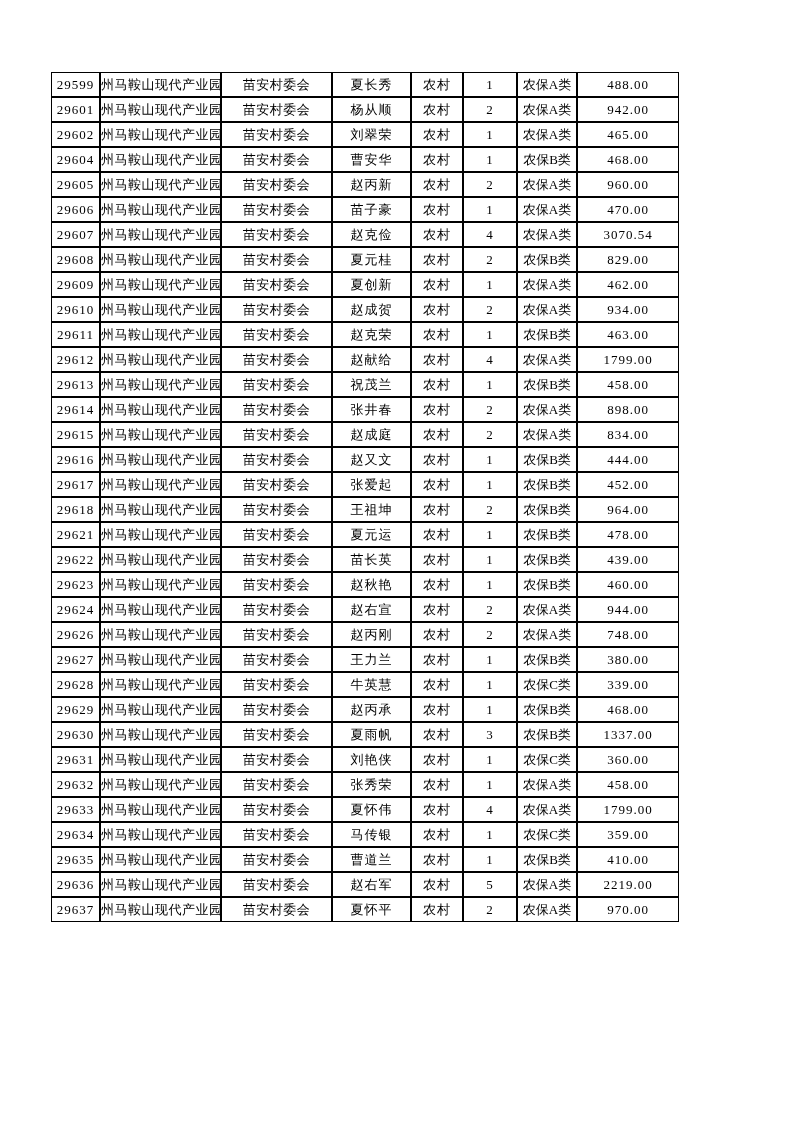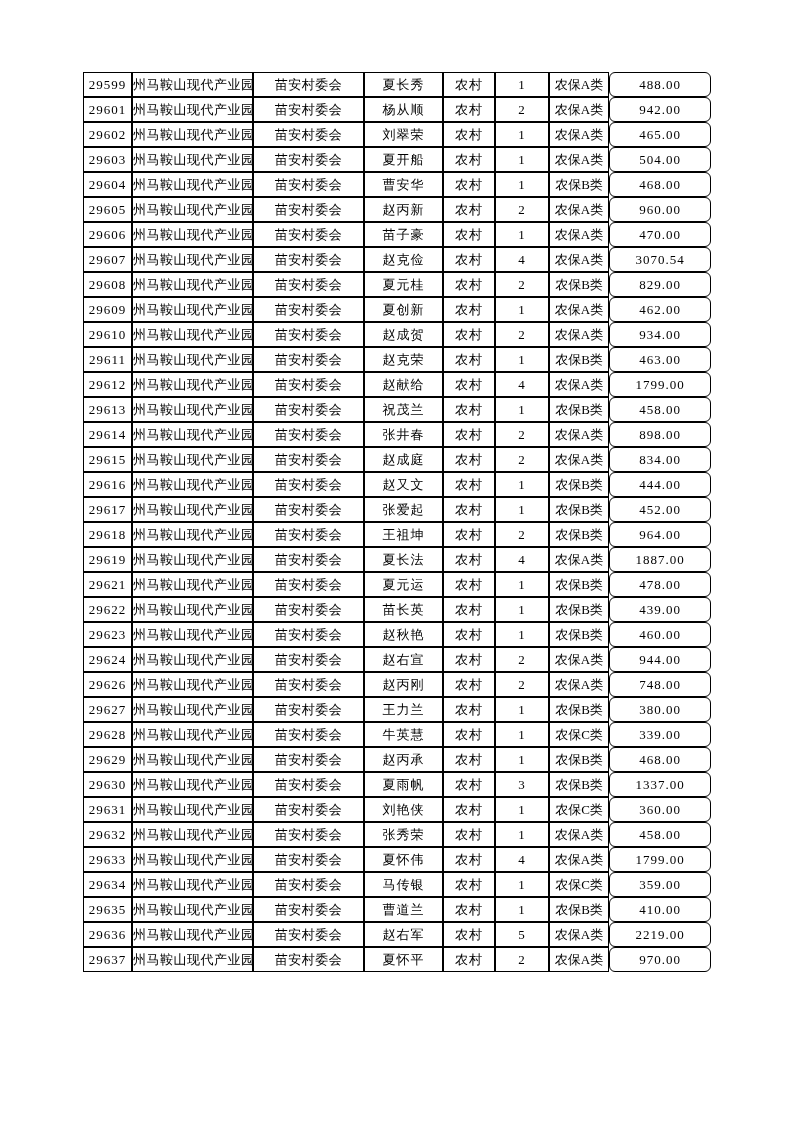--- a/index.html
+++ b/index.html
@@ -11,21 +11,21 @@
     position: relative;
     width: 793px;
     height: 1122px;
     background: #ffffff;
     overflow: hidden;
     font-family: "Liberation Serif", "DejaVu Serif", serif;
     color: #000000;
   }
   table.data-table {
     position: absolute;
-    left: 83px;
+    left: 51px;
     top: 72px;
     border-collapse: separate;
     border-spacing: 0;
     table-layout: fixed;
     width: 628px;
     font-size: 13px;
     line-height: 23px;
   }
   table.data-table td {
     border: 1px solid #000000;
@@ -38,21 +38,21 @@
     background: #ffffff;
   }
   
   td.c0 { letter-spacing: 1px; }                       
   td.c1 { text-align: left; letter-spacing: 0.5px; }   
   td.c2 { letter-spacing: 0.5px; }                     
   td.c3 { letter-spacing: 1px; }                       
   td.c4 { letter-spacing: 1px; }                       
   td.c5 { letter-spacing: 1px; }                       
   td.c6 { letter-spacing: 0px; }                       
-  td.c7 { letter-spacing: 1px; border-radius: 6px; }                       
+  td.c7 { letter-spacing: 1px; }                       
 </style>
 </head>
 <body>
 
 <div class="page">
   <table class="data-table">
     <colgroup>
       <col style="width:49px">
       <col style="width:121px">
       <col style="width:111px">
@@ -87,30 +87,20 @@
           <td class="c0">29602</td>
           <td class="c1">州马鞍山现代产业园</td>
           <td class="c2">苗安村委会</td>
           <td class="c3">刘翠荣</td>
           <td class="c4">农村</td>
           <td class="c5">1</td>
           <td class="c6">农保A类</td>
           <td class="c7">465.00</td>
         </tr>
         <tr>
-          <td class="c0">29603</td>
-          <td class="c1">州马鞍山现代产业园</td>
-          <td class="c2">苗安村委会</td>
-          <td class="c3">夏开船</td>
-          <td class="c4">农村</td>
-          <td class="c5">1</td>
-          <td class="c6">农保A类</td>
-          <td class="c7">504.00</td>
-        </tr>
-        <tr>
           <td class="c0">29604</td>
           <td class="c1">州马鞍山现代产业园</td>
           <td class="c2">苗安村委会</td>
           <td class="c3">曹安华</td>
           <td class="c4">农村</td>
           <td class="c5">1</td>
           <td class="c6">农保B类</td>
           <td class="c7">468.00</td>
         </tr>
         <tr>
@@ -245,30 +235,20 @@
         </tr>
         <tr>
           <td class="c0">29618</td>
           <td class="c1">州马鞍山现代产业园</td>
           <td class="c2">苗安村委会</td>
           <td class="c3">王祖坤</td>
           <td class="c4">农村</td>
           <td class="c5">2</td>
           <td class="c6">农保B类</td>
           <td class="c7">964.00</td>
-        </tr>
-        <tr>
-          <td class="c0">29619</td>
-          <td class="c1">州马鞍山现代产业园</td>
-          <td class="c2">苗安村委会</td>
-          <td class="c3">夏长法</td>
-          <td class="c4">农村</td>
-          <td class="c5">4</td>
-          <td class="c6">农保A类</td>
-          <td class="c7">1887.00</td>
         </tr>
         <tr>
           <td class="c0">29621</td>
           <td class="c1">州马鞍山现代产业园</td>
           <td class="c2">苗安村委会</td>
           <td class="c3">夏元运</td>
           <td class="c4">农村</td>
           <td class="c5">1</td>
           <td class="c6">农保B类</td>
           <td class="c7">478.00</td>

